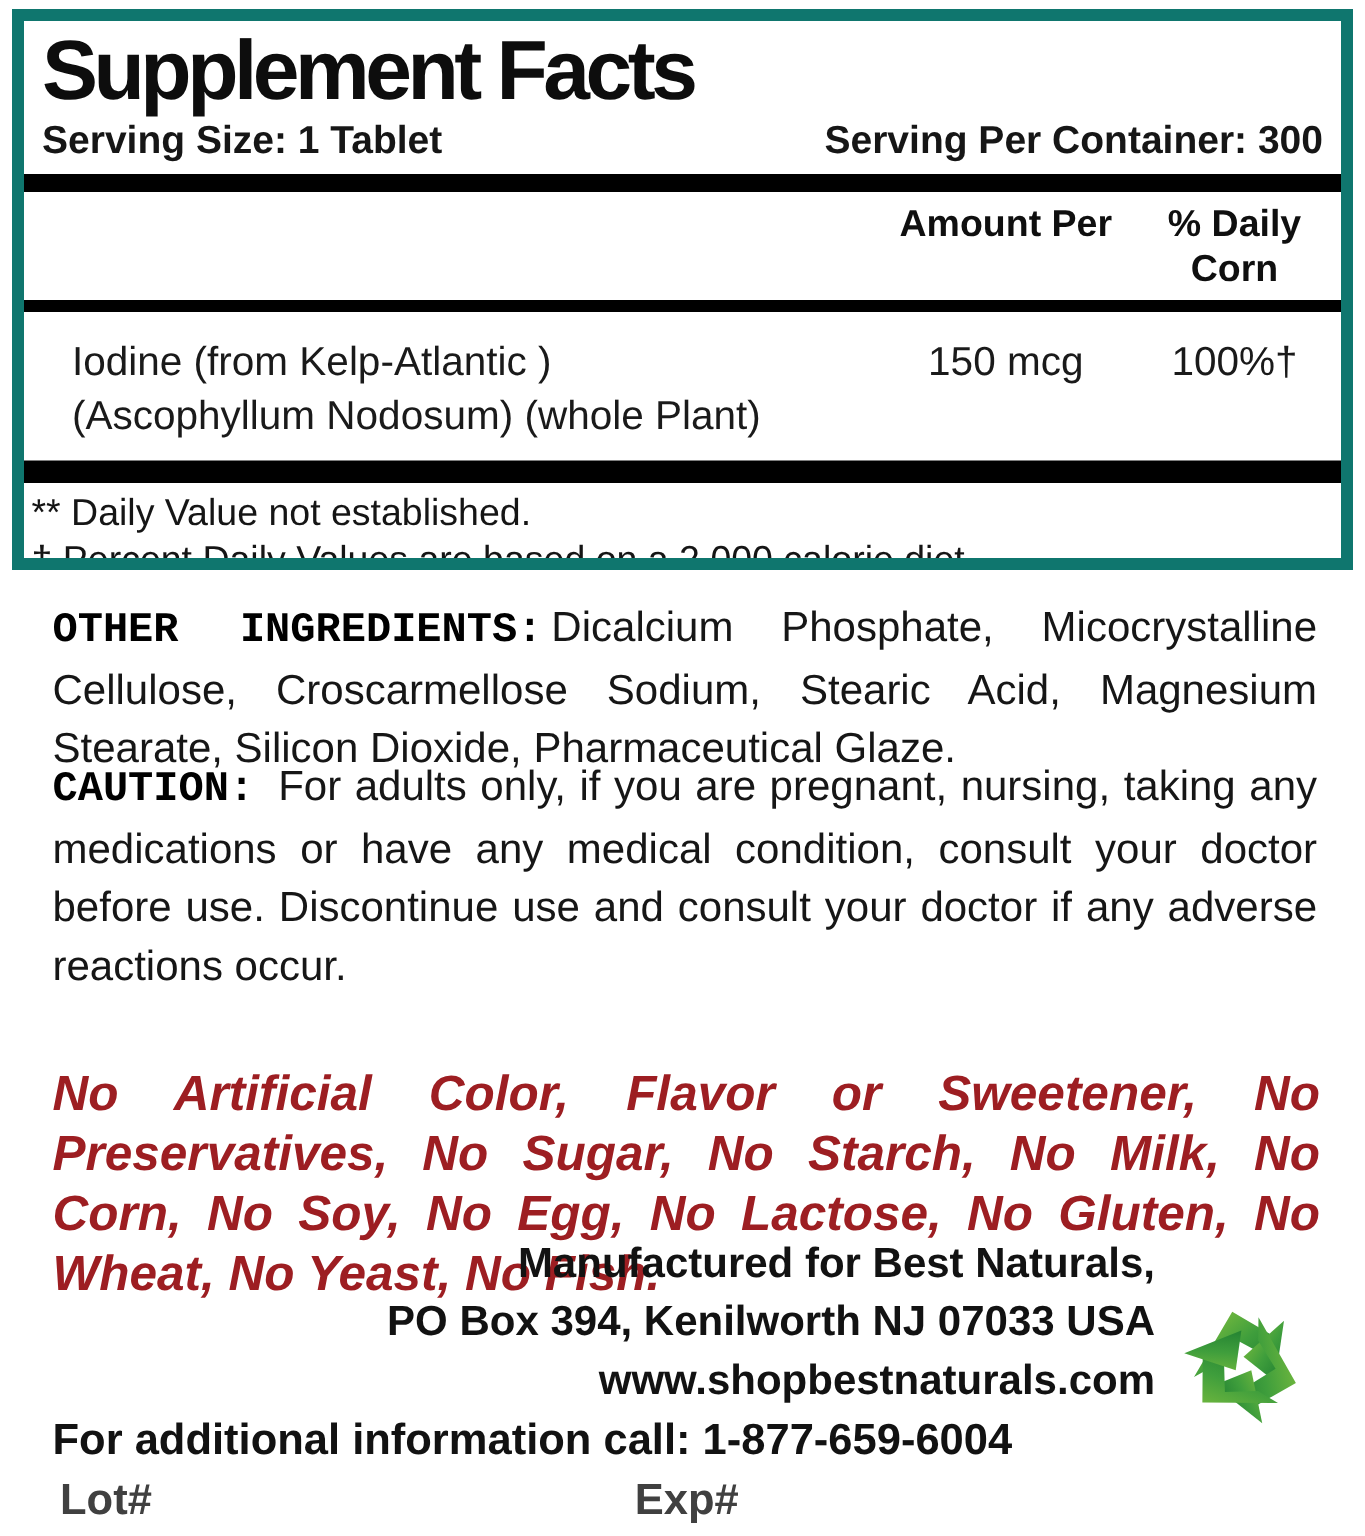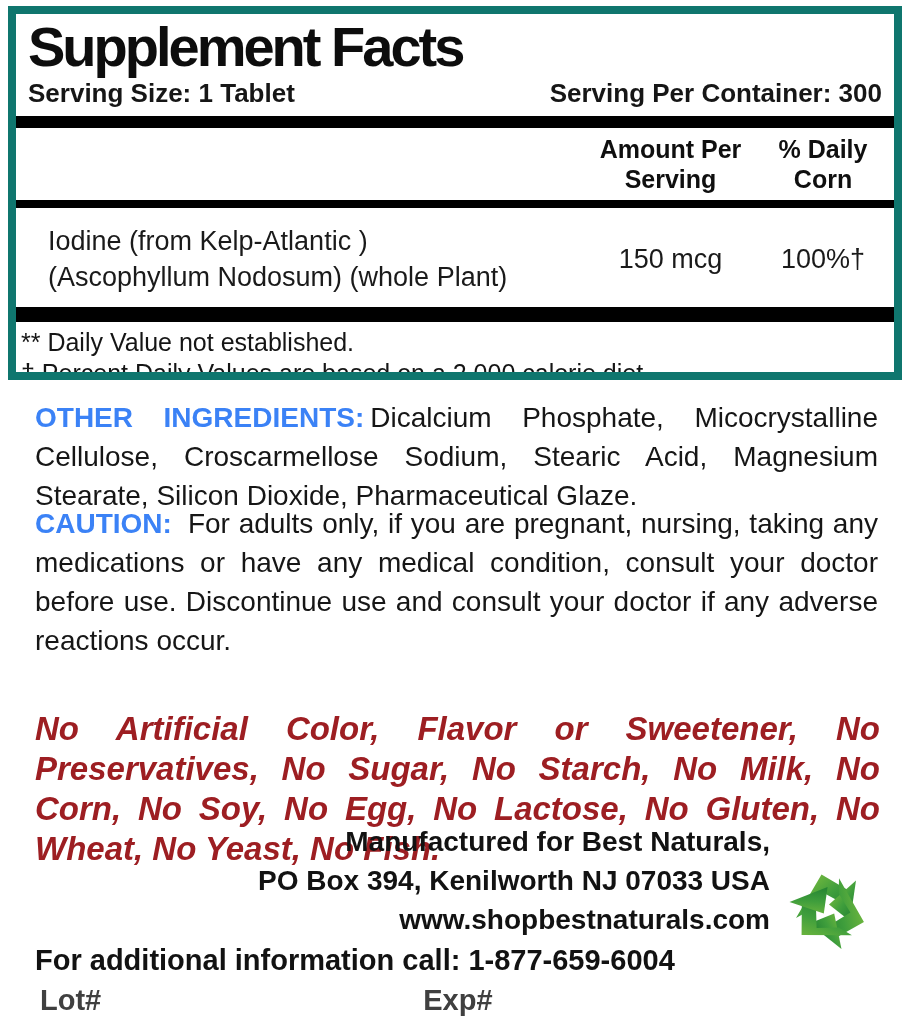--- a/index.html
+++ b/index.html
@@ -36,41 +36,41 @@
   .bar2 { height: 8px; }
   .bar3 { height: 15px; }
   .sf-headers {
     display: flex; justify-content: flex-end; text-align: center;
     font-weight: bold; font-size: 25px; line-height: 30px;
     padding: 6px 10px 6px 0; color: #0f0f0f;
   }
   .col-amt { width: 183px; }
   .col-dv  { width: 122px; }
   .sf-row {
-    display: flex; align-items: center;
+    display: flex; align-items: flex-start;
     font-size: 27px; line-height: 36px;
     padding: 15px 10px 12px 0; color: #1a1a1a;
   }
   .row-name { flex: 1; padding-left: 32px; }
   .row-amt  { width: 183px; text-align: center; }
   .row-dv   { width: 122px; text-align: center; }
   .sf-footnotes {
     font-size: 25px; line-height: 31px; color: #151515;
     padding: 5px 6px 0 5px;
   }
 
   
   .para {
     margin: 18px 32px 0 35px;
     font-size: 28px; line-height: 39px;
     text-align: justify; color: #161616;
   }
   .para-oi { position: absolute; top: 380px; left: 0; right: 0; }
   .para-caution { position: absolute; top: 486px; left: 0; right: 0; }
-  .red-label { color: #3b82f6; font-weight: bold; }
+  .red-label { color: #000000; font-weight: bold; font-family: Liberation Mono, monospace; }
   .label-gap-sm { margin-right: 6px; }
   .label-gap-lg { margin-right: 16px; }
 
   .claims {
     position: absolute; top: 676px; left: 35px; right: 30px;
     font-size: 33px; line-height: 40px;
     font-weight: bold; font-style: italic;
     color: #9d1e22; text-align: justify;
   }
 
@@ -111,21 +111,20 @@
   <div class="sf-serving-row">
     <span>Serving Size: 1 Tablet</span>
     <span>Serving Per Container: 300</span>
   </div>
 
   <div class="bar bar1"></div>
 
   <div class="sf-headers">
     <div class="col-amt">
       <div>Amount Per</div>
-      <div>Serving</div>
     </div>
     <div class="col-dv">
       <div>% Daily</div>
       <div>Corn</div>
     </div>
   </div>
 
   <div class="bar bar2"></div>
 
   <div class="sf-row">

